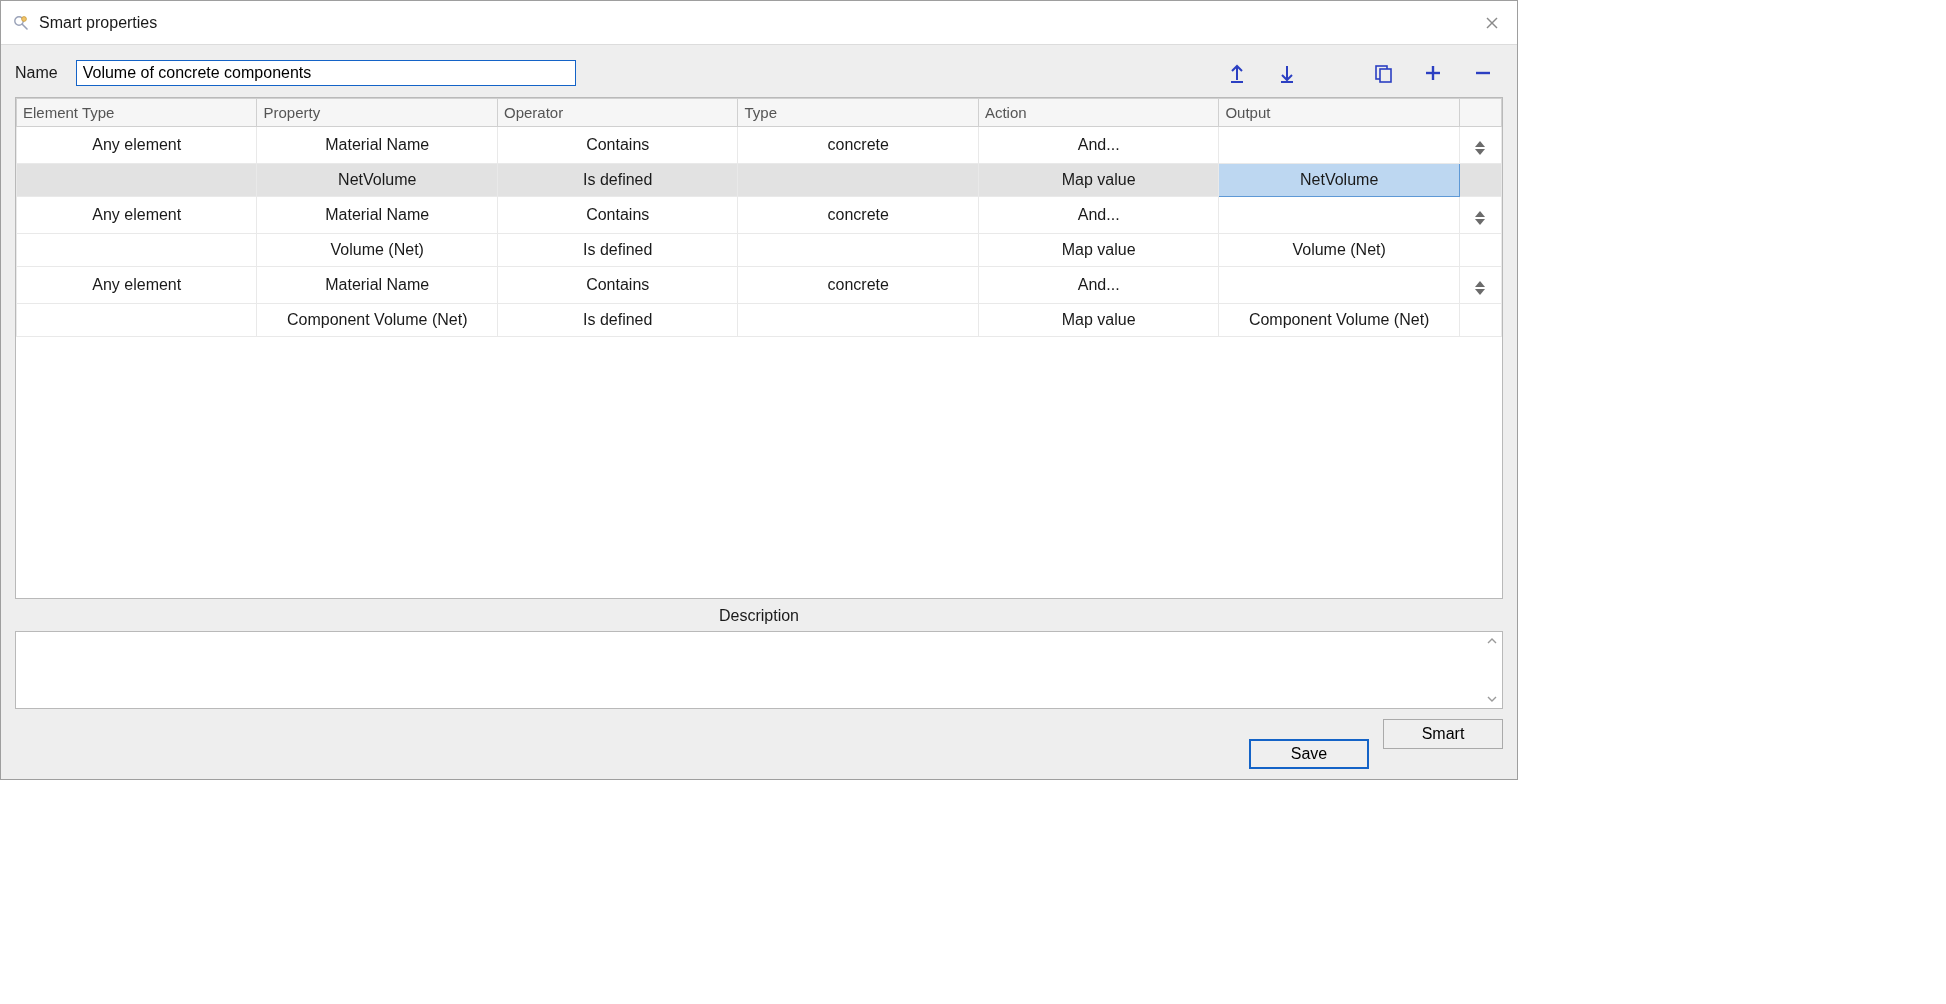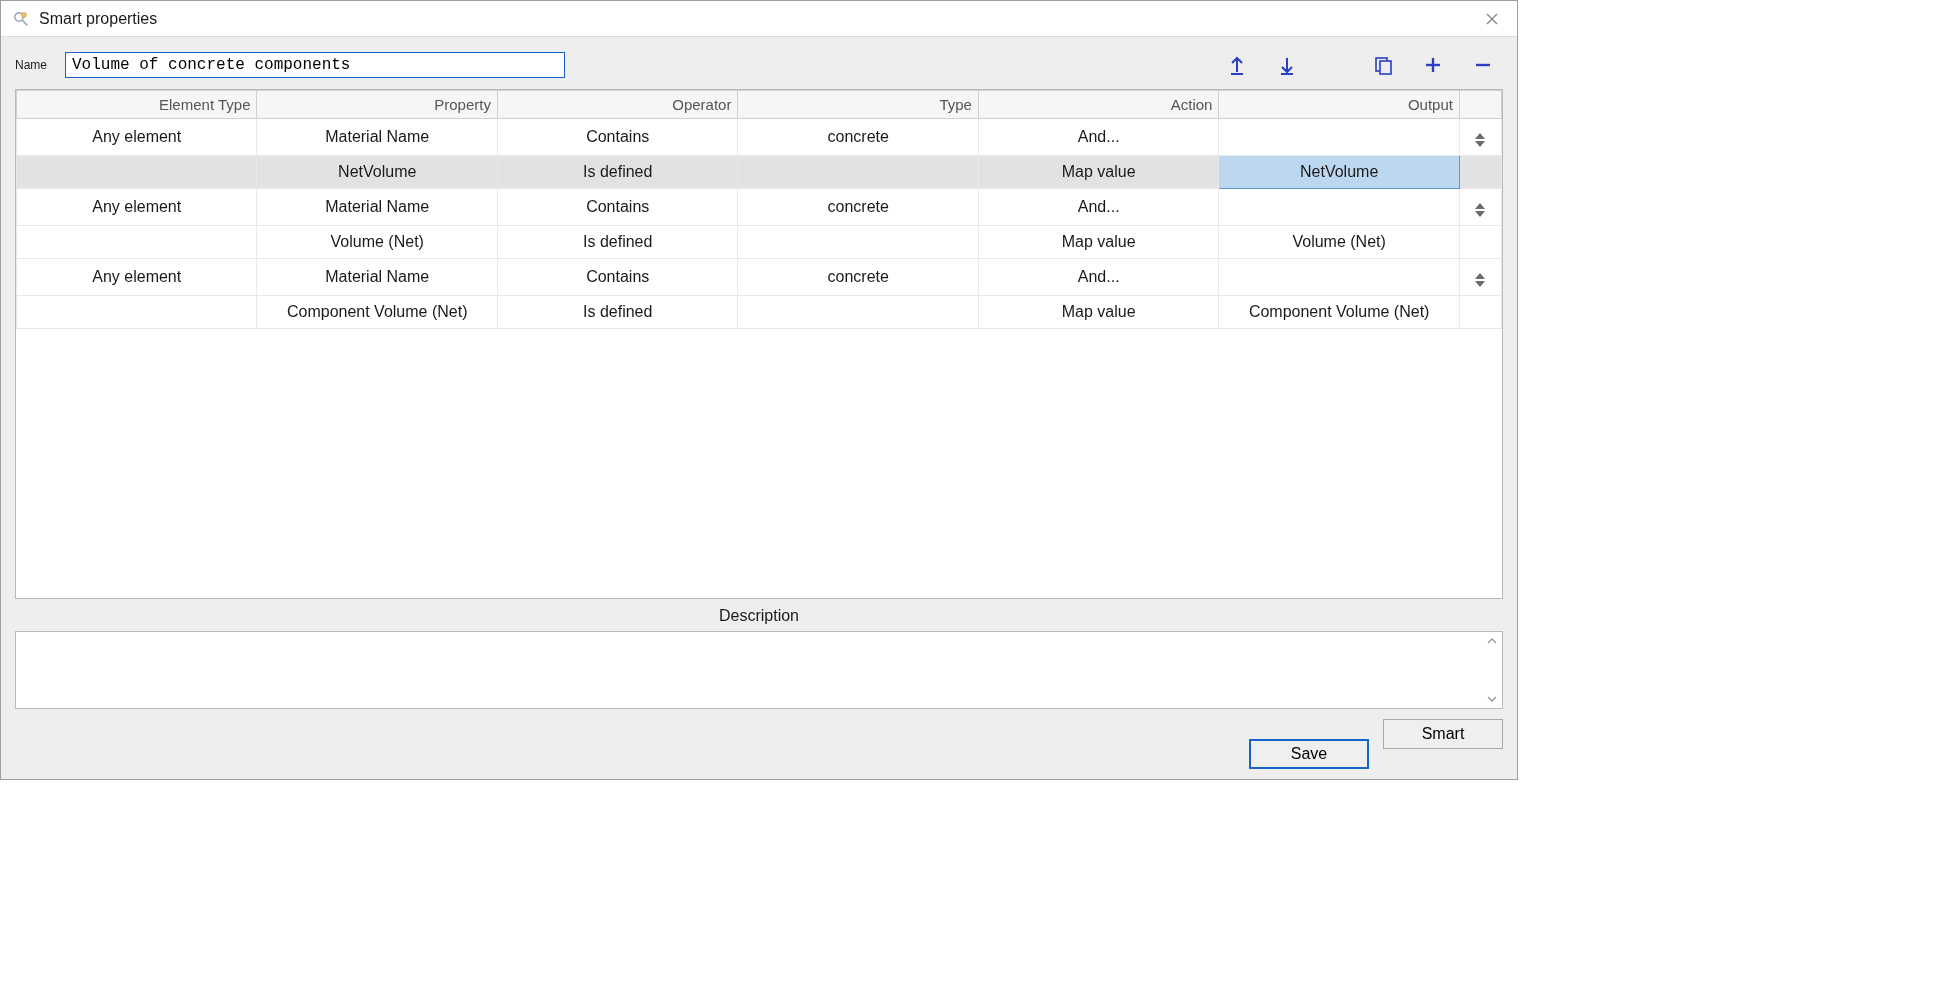--- a/index.html
+++ b/index.html
@@ -12,21 +12,21 @@
   }
   .window {
     width: 1518px;
     height: 780px;
     border: 1px solid #9e9e9e;
     display: flex;
     flex-direction: column;
     background: #fff;
   }
   .titlebar {
-    height: 36px;
+    height: 44px;
     display: flex;
     align-items: center;
     padding: 0 10px;
     background: #fff;
     border-bottom: 1px solid #dcdcdc;
   }
   .titlebar .app-icon {
     width: 20px; height: 20px;
     margin-right: 8px;
     display: inline-flex;
@@ -56,30 +56,30 @@
   }
 
   .name-row {
     display: flex;
     align-items: center;
     gap: 18px;
     margin-top: 6px;
     margin-bottom: 4px;
   }
   .name-row .label {
-    font-size: 12px;
+    font-size: 16px;
     text-align: right;
   }
   .name-row input[type="text"] {
     width: 500px;
     height: 26px;
     border: 1px solid #1463c7;
     padding: 2px 6px;
     font-size: 16px;
-    font-family: Liberation Mono, monospace;
+    font-family: Liberation Sans, sans-serif;
     outline: none;
   }
   .name-row .spacer { flex: 1; }
   .toolbar {
     display: flex;
     align-items: center;
     gap: 22px;
     padding-right: 6px;
   }
   .toolbar .tool {
@@ -105,21 +105,21 @@
     border-collapse: collapse;
     table-layout: fixed;
   }
   table.grid th {
     background: #f6f6f6;
     font-weight: 400;
     color: #555;
     font-size: 15px;
     border: 1px solid #d0d0d0;
     padding: 4px 6px;
-    text-align: right;
+    text-align: left;
     height: 28px;
   }
   table.grid td {
     border: 1px solid #e9e9e9;
     padding: 7px 6px;
     text-align: center;
     font-size: 16px;
     height: 27px;
     white-space: nowrap;
   }

